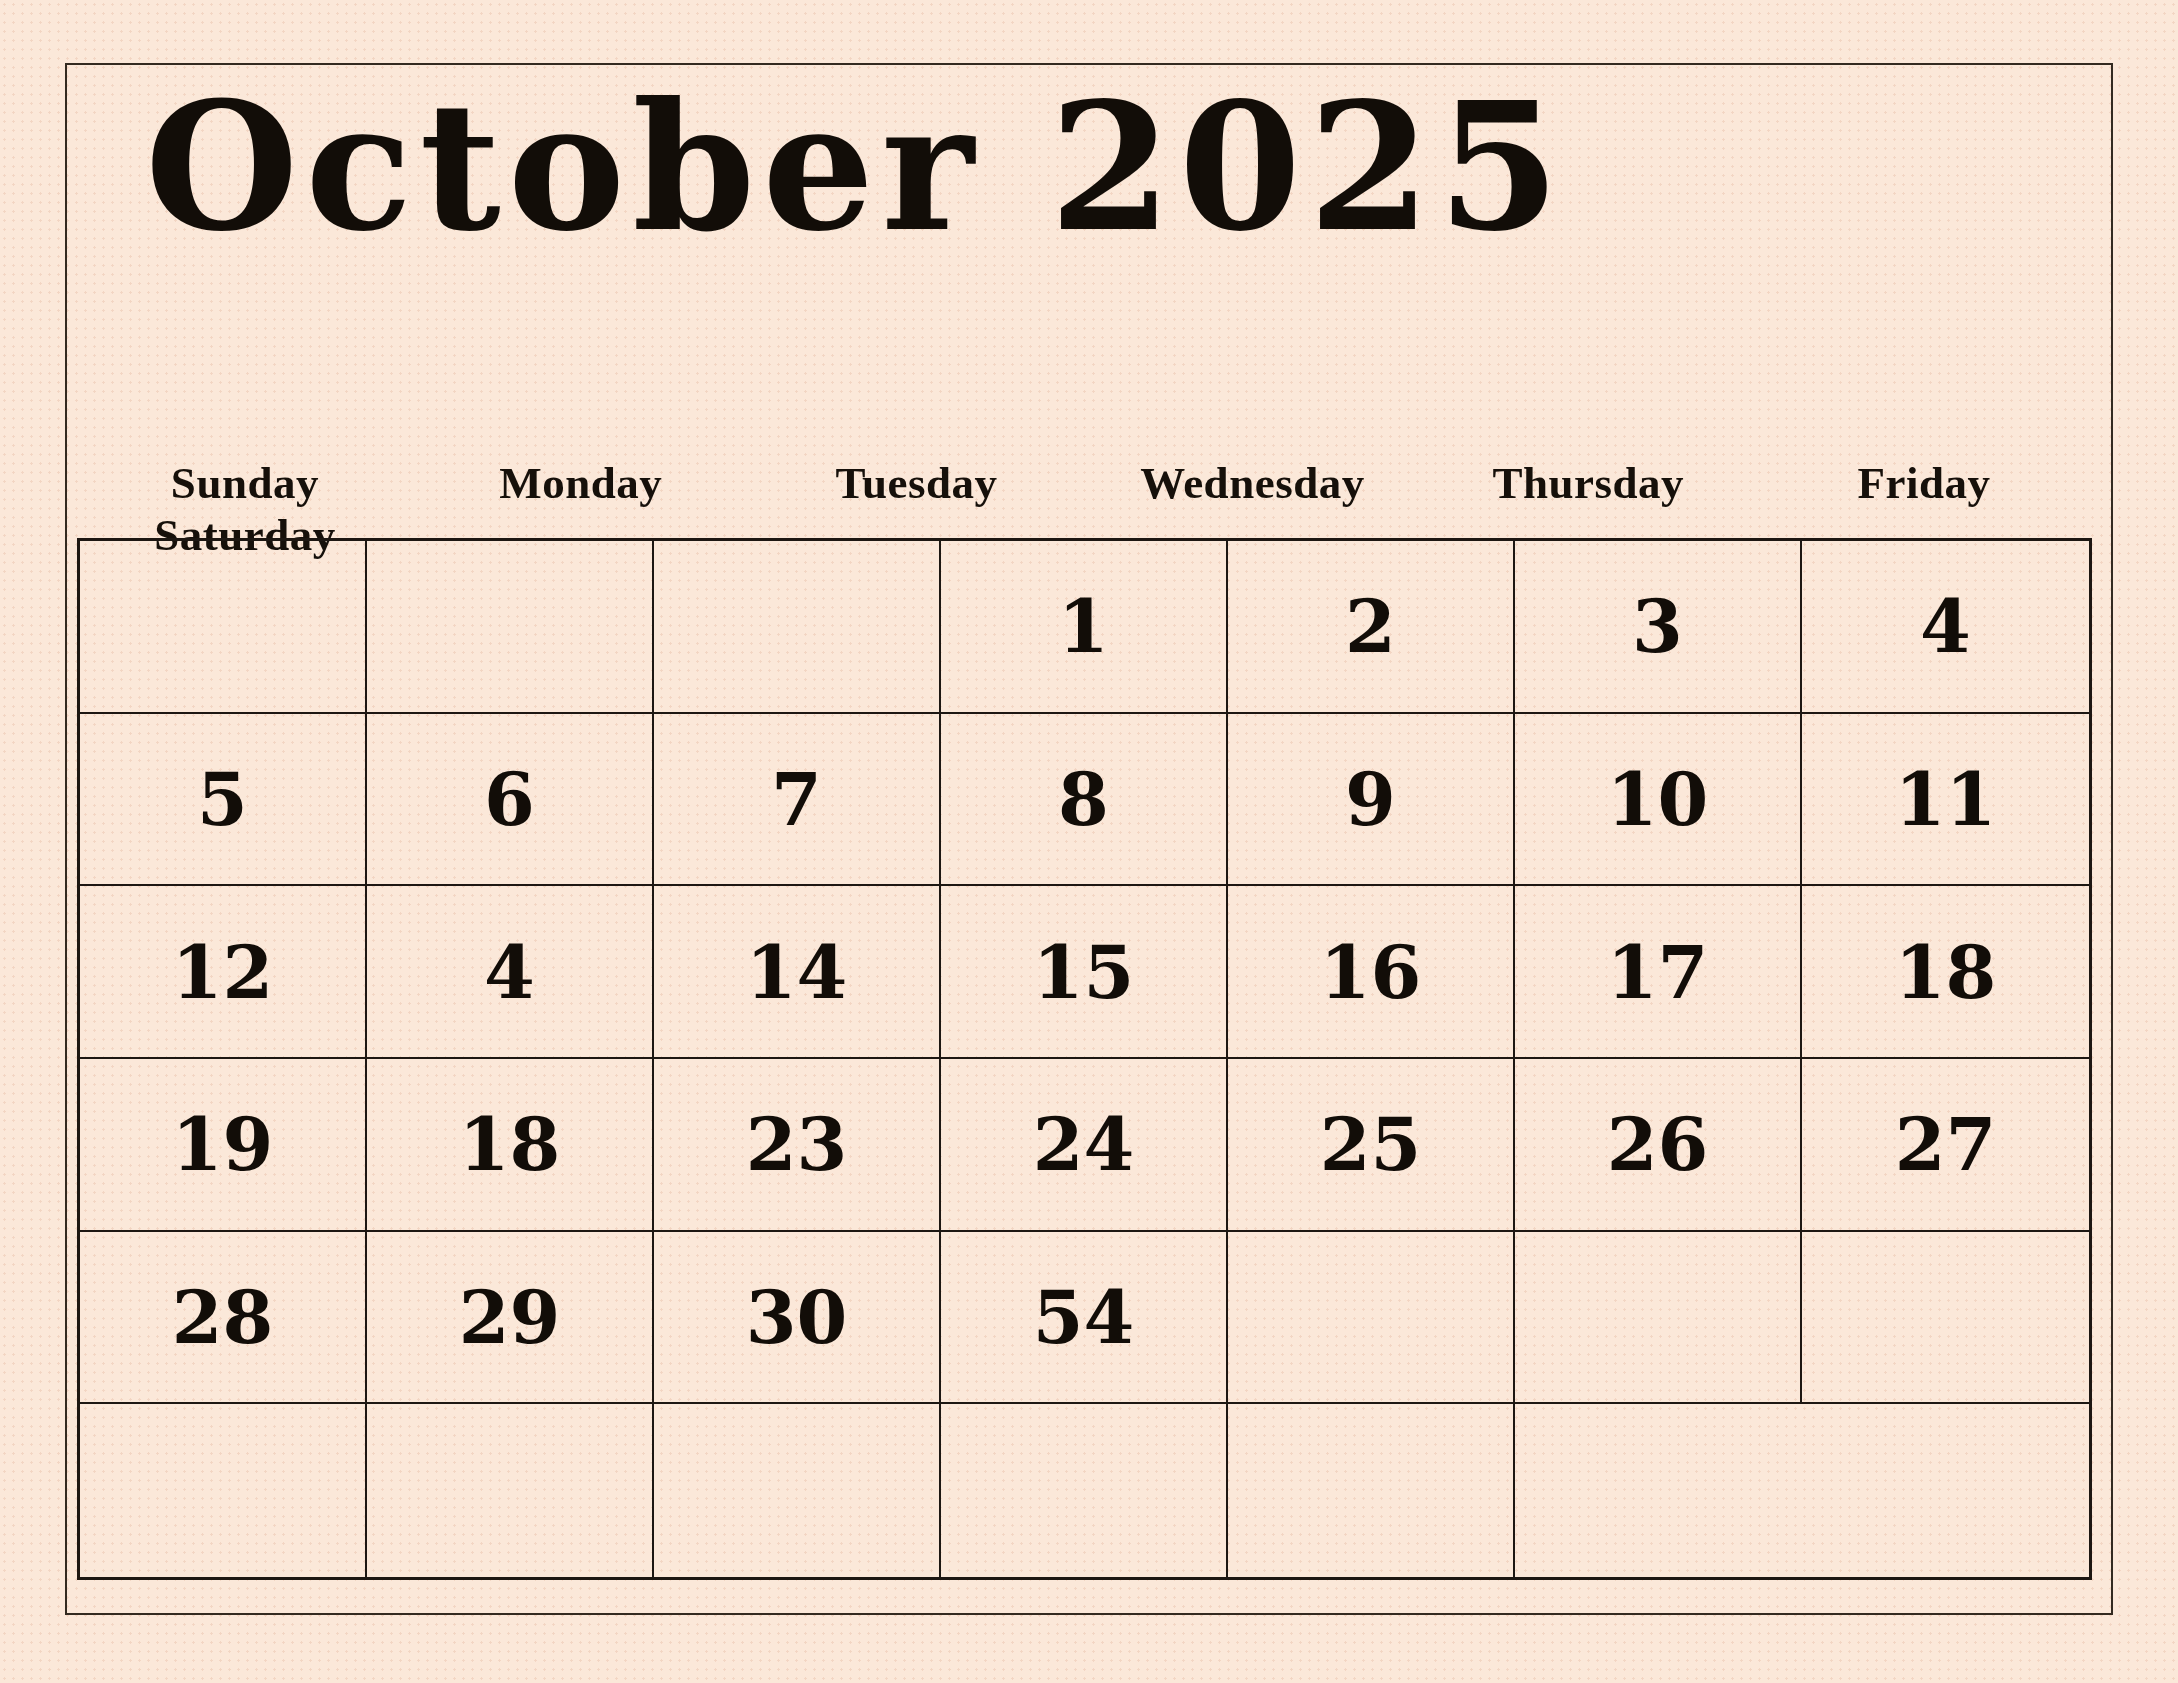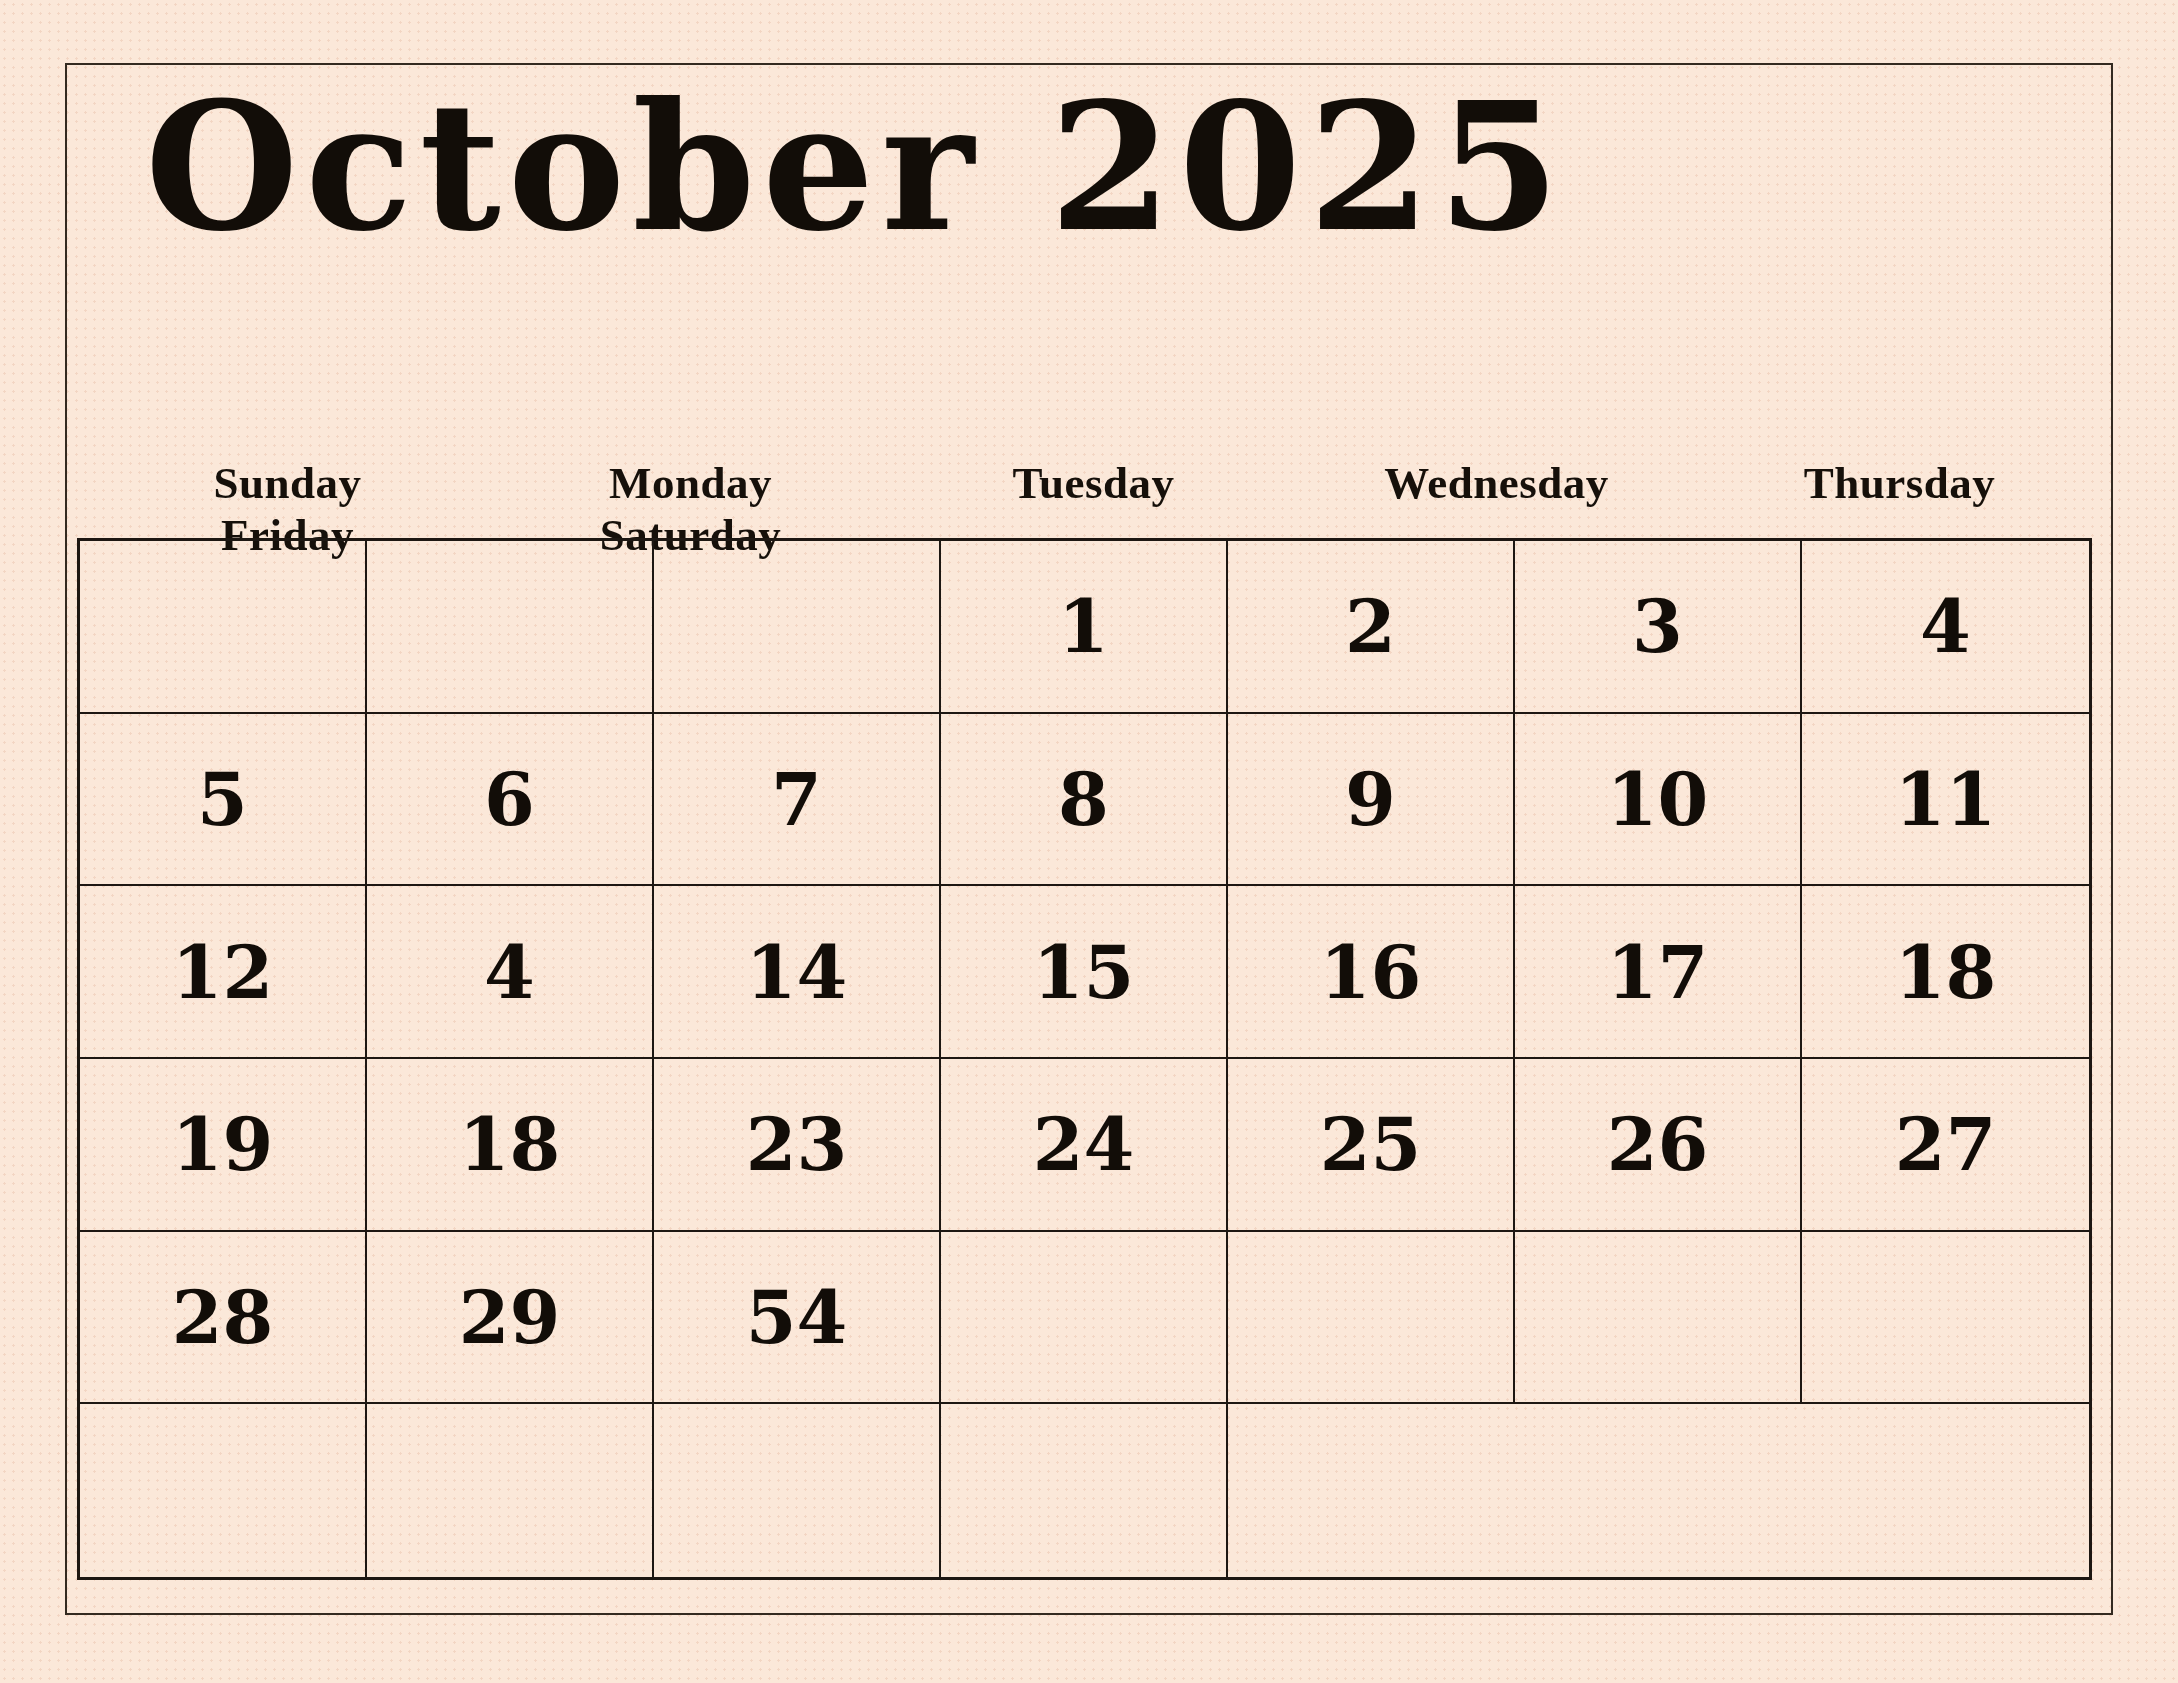--- a/index.html
+++ b/index.html
@@ -25,24 +25,24 @@
     left:145px;top:80px;
     font-size:176px;
     font-weight:bold;
     letter-spacing:7px;
     line-height:1;
     white-space:nowrap;
     color:#120d08;
   }
   .weekdays{
     position:absolute;
-    left:86px;top:457px;
+    left:77px;top:457px;
     width:2015px;height:59px;
     display:grid;
-    grid-template-columns:repeat(5,1fr);
+    grid-template-columns:repeat(6,1fr);
   }
   .weekday{
     display:flex;align-items:center;justify-content:center;
     font-family:"Liberation Serif", serif;
     font-weight:bold;
     font-size:45px;
     letter-spacing:0.5px;
     color:#16100a;
   }
   .grid{
@@ -112,20 +112,21 @@
     <div class="cell">19</div>
     <div class="cell">18</div>
     <div class="cell">23</div>
     <div class="cell">24</div>
     <div class="cell">25</div>
 
     <div class="cell">26</div>
     <div class="cell">27</div>
     <div class="cell">28</div>
     <div class="cell">29</div>
+    <div class="cell">30</div>
     <div class="cell">54</div>
     <div class="cell"></div>
 
     <div class="cell"></div>
     <div class="cell"></div>
     <div class="cell"></div>
     <div class="cell"></div>
     <div class="cell"></div>
     <div class="cell"></div>
     <div class="cell"></div>

